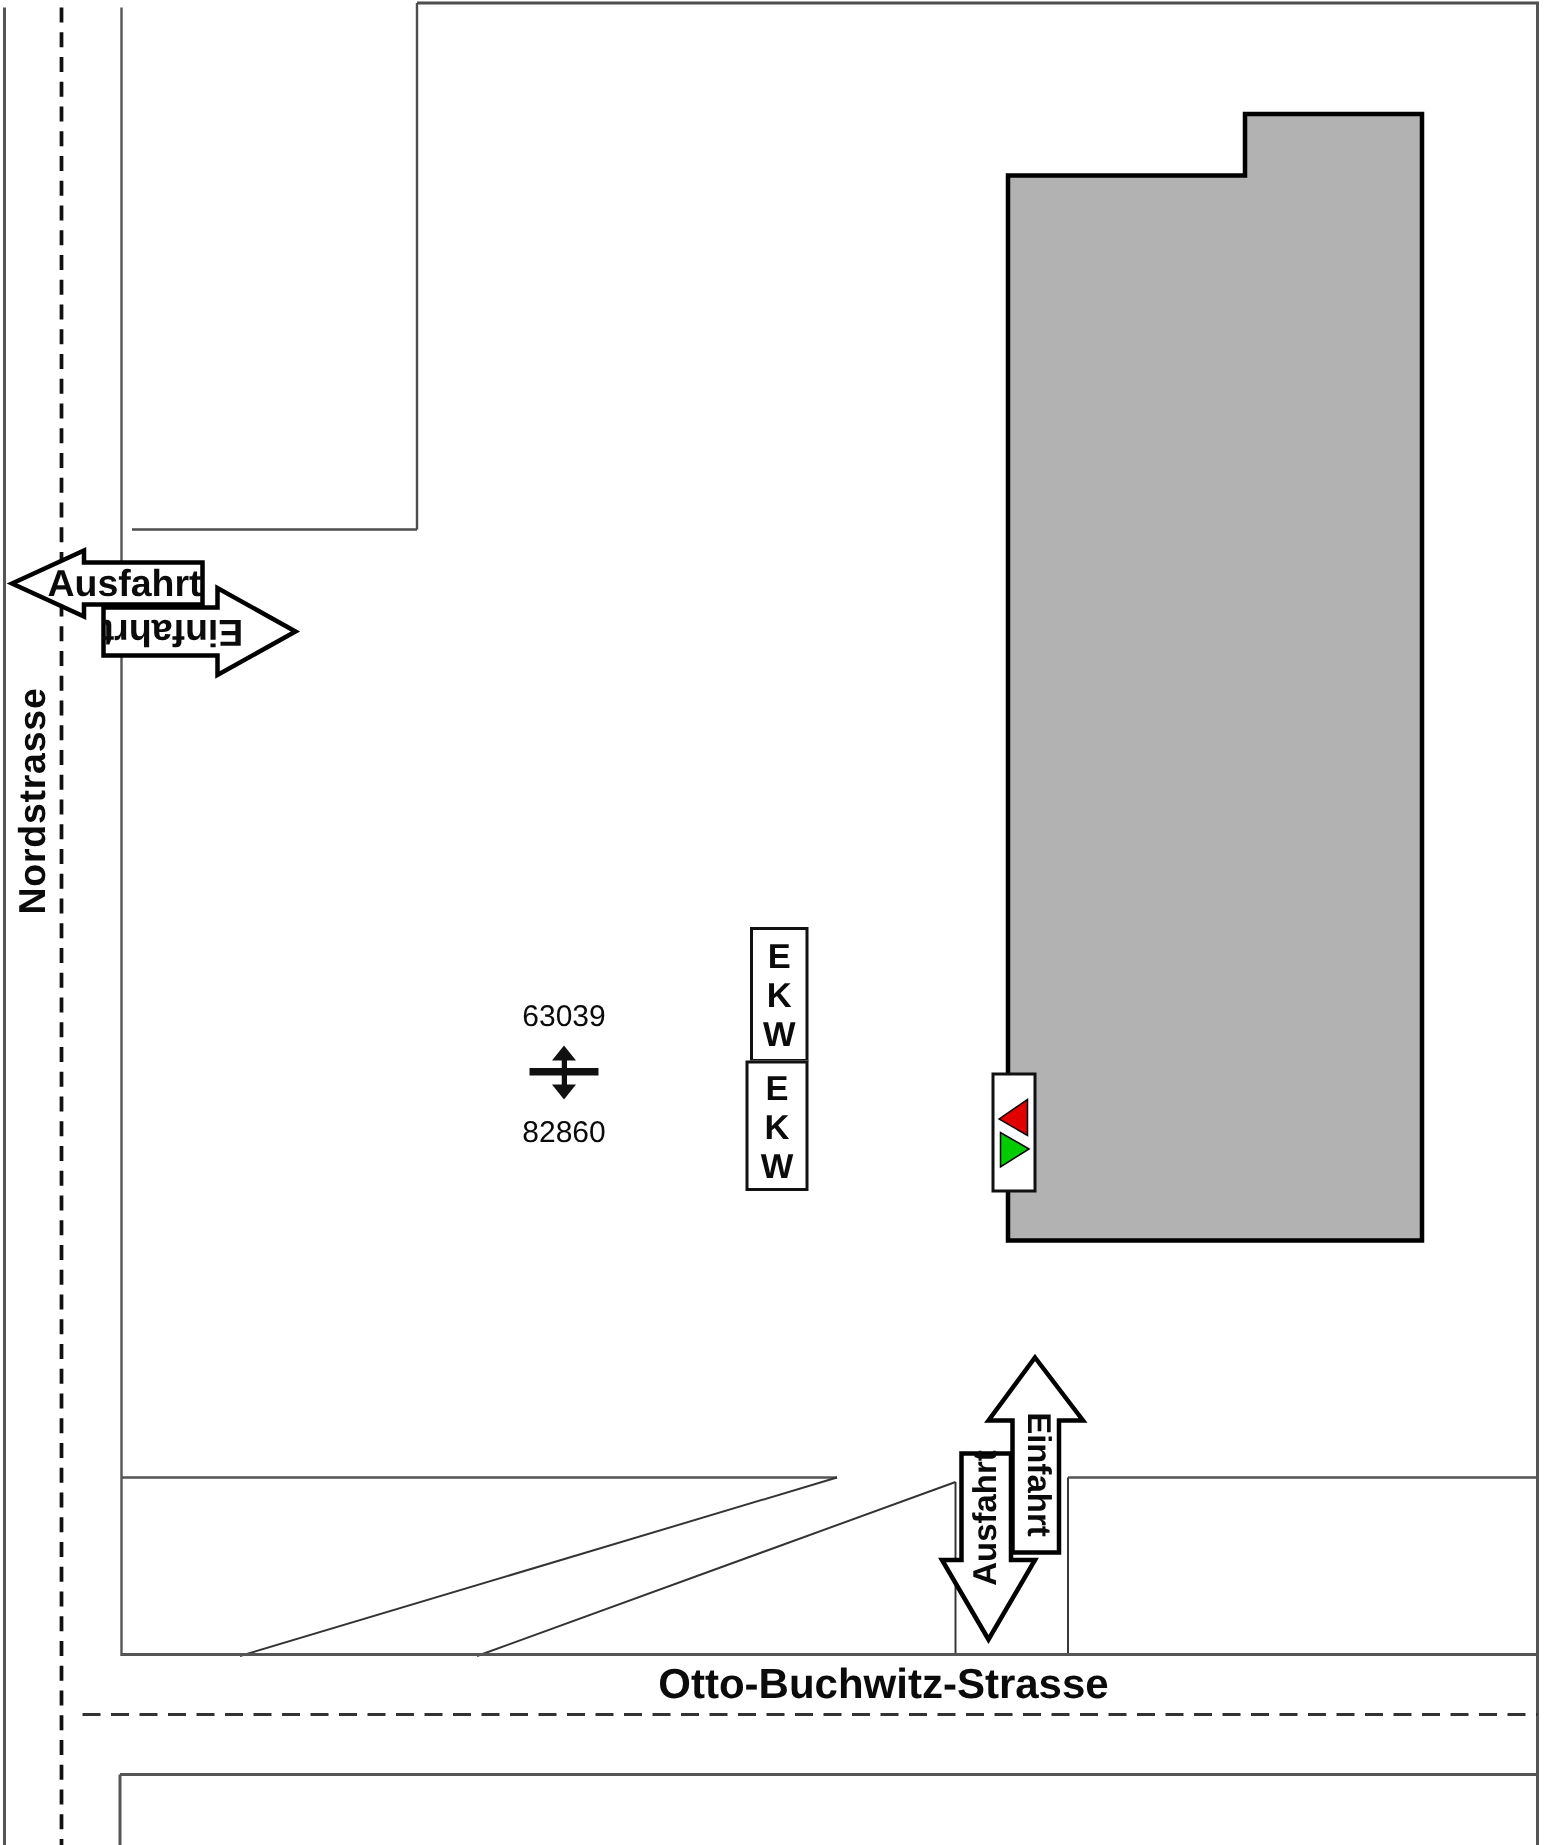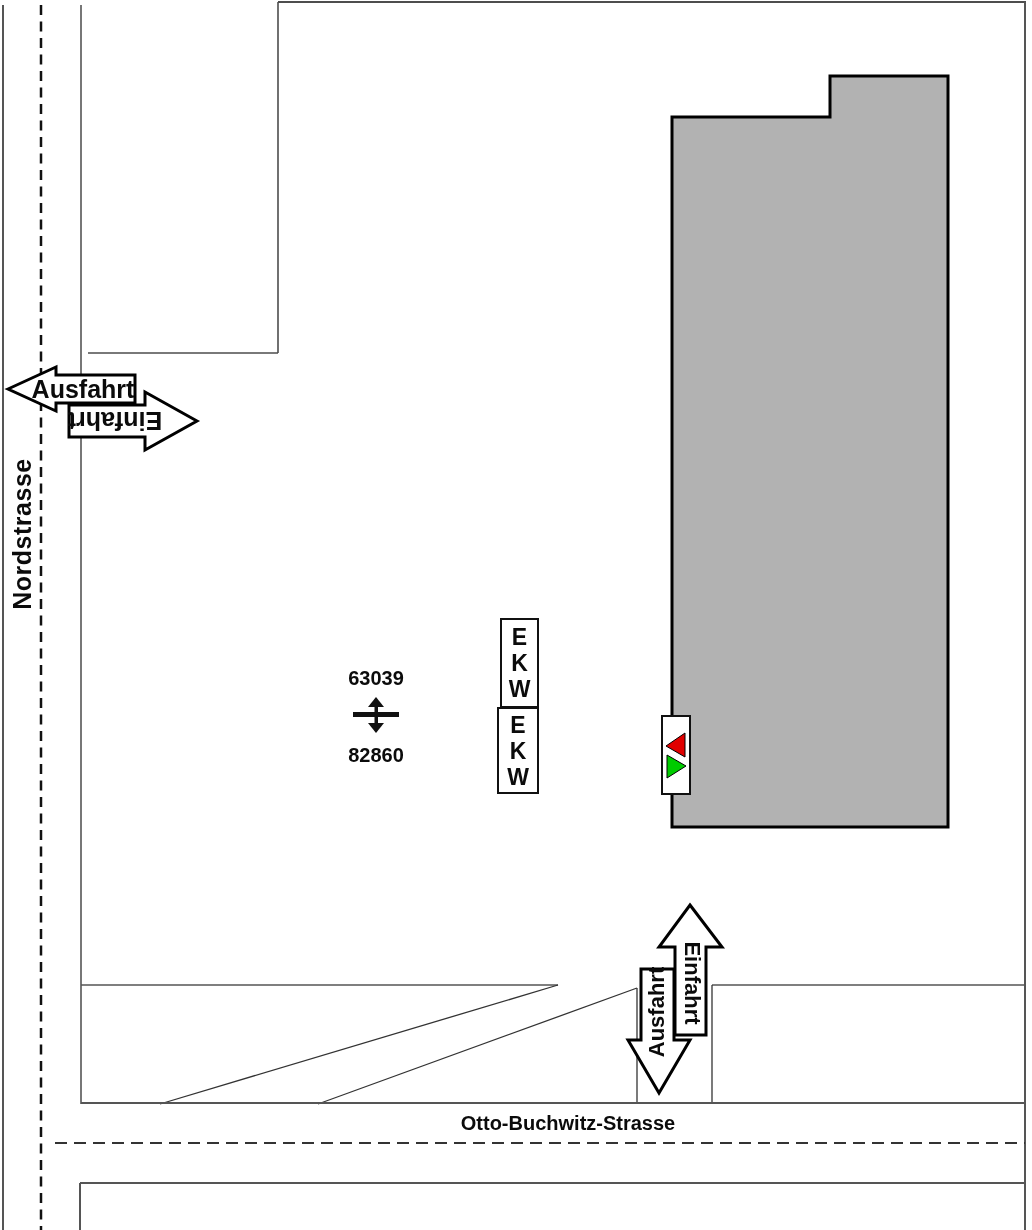--- a/index.html
+++ b/index.html
@@ -7,28 +7,28 @@
     position:relative;width:1032px;height:1230px;background:#ffffff;
     overflow:hidden;font-family:"Liberation Sans","DejaVu Sans",sans-serif;color:#0b0b0b;
   }
   #plan-svg{position:absolute;left:0;top:0;width:1032px;height:1230px;}
   .lbl{position:absolute;font-weight:bold;white-space:nowrap;
        display:flex;align-items:center;justify-content:center;}
   .rot-ccw{transform:rotate(-90deg);}
   .rot-cw{transform:rotate(90deg);}
   .rot-180{transform:rotate(180deg);}
   .street-v{left:-63px;top:520px;width:170px;height:28px;font-size:25px;letter-spacing:.5px;}
-  .street-h{left:415px;top:1109px;width:306px;height:28px;font-size:20px;}
+  .street-h{left:436px;top:1109px;width:306px;height:28px;font-size:28px;}
   .arrow-lbl{font-size:25px;}
   .arrow-lbl-sm{font-size:22px;}
   .up-aus{left:13px;top:375px;width:140px;height:28px;}
   .up-ein{left:40px;top:406px;width:150px;height:30px;}
   .lo-ein{left:627px;top:970px;width:130px;height:26px;}
   .lo-aus{left:592px;top:999px;width:130px;height:26px;}
-  .pump-id{position:absolute;width:110px;text-align:center;font-weight:bold;font-size:20px;}
+  .pump-id{position:absolute;width:110px;text-align:center;font-weight:normal;font-size:20px;}
   .pump-top{left:321px;top:667px;}
   .pump-bottom{left:321px;top:744px;}
   .ekw-box{position:absolute;box-sizing:border-box;background:#fff;border:2px solid #111;
            display:flex;flex-direction:column;align-items:center;justify-content:center;
            font-weight:bold;font-size:23px;line-height:26px;}
   .ekw-1{left:500px;top:618px;width:39px;height:90px;}
   .ekw-2{left:497px;top:707px;width:42px;height:87px;}
 </style>
 </head>
 <body>

